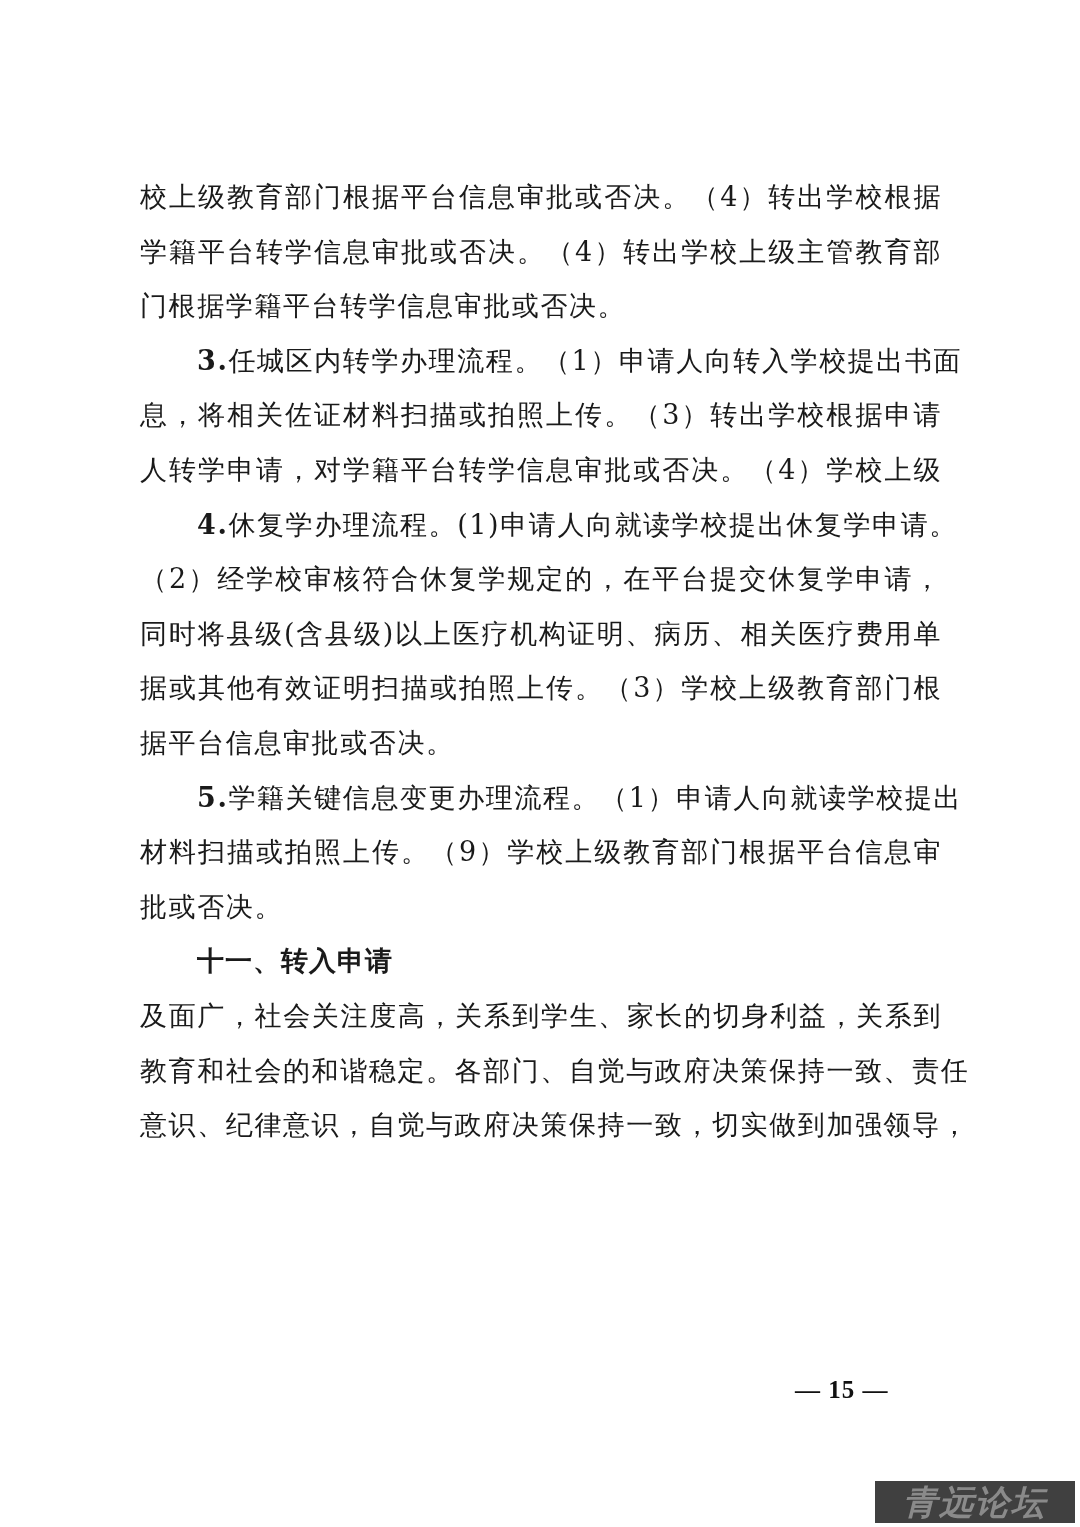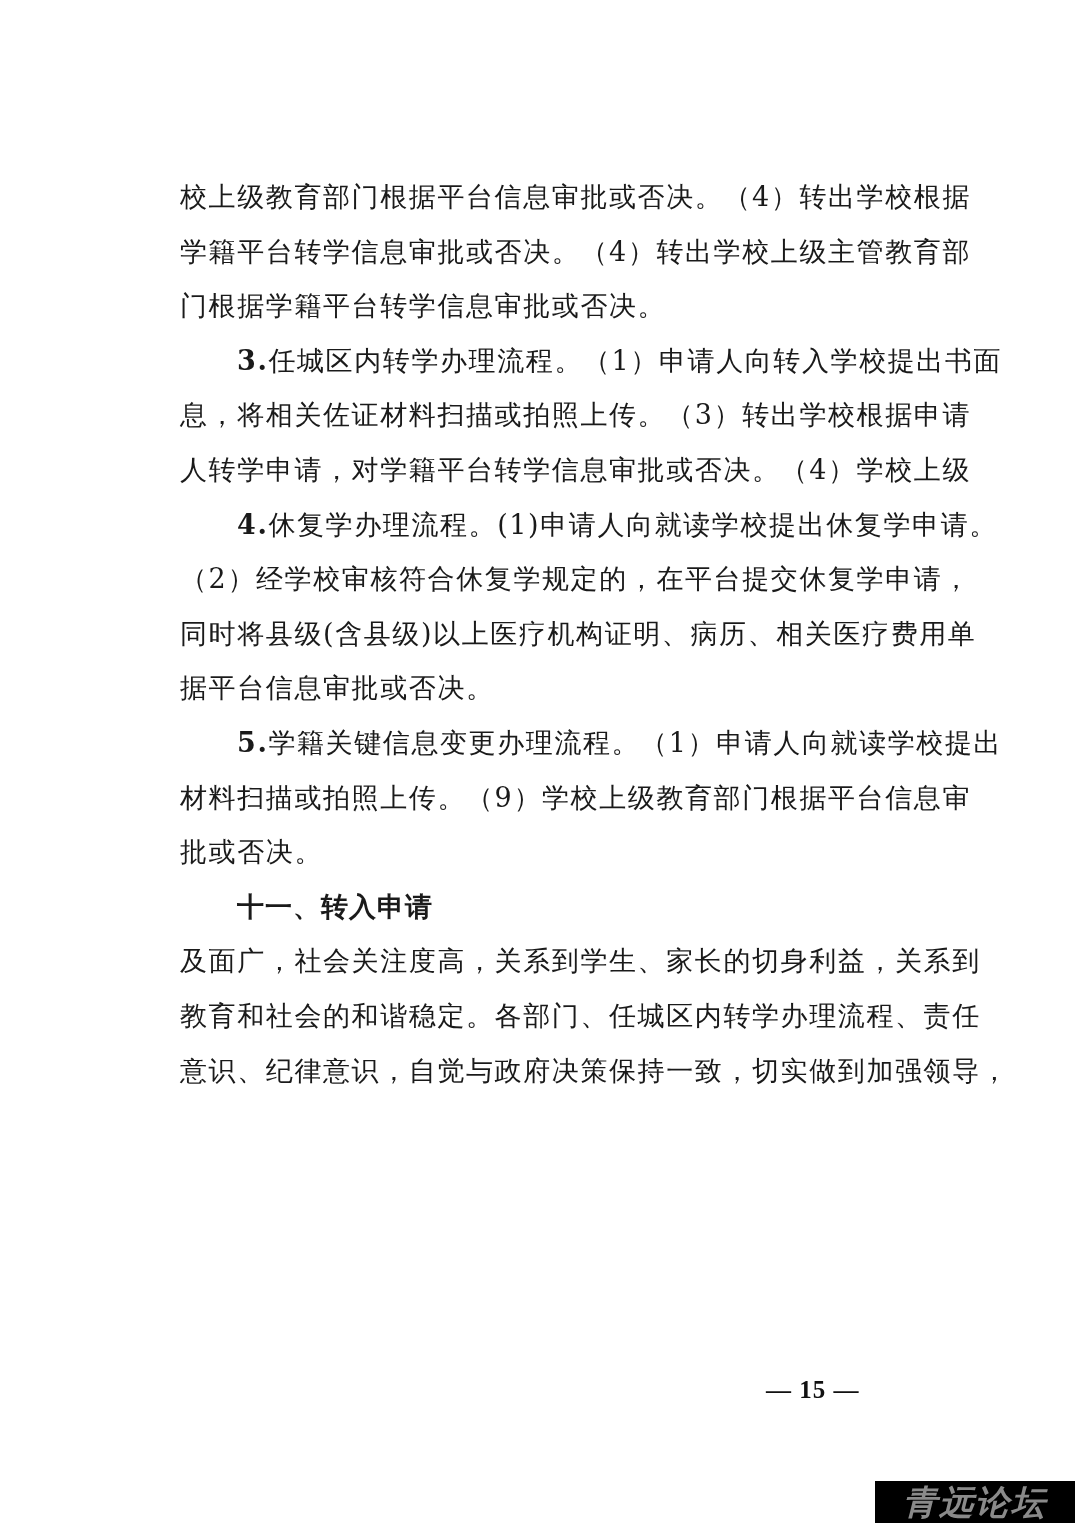--- a/index.html
+++ b/index.html
@@ -23,21 +23,20 @@
   }
   .line {
     height: 54.6px;
     line-height: 54.6px;
     font-size: 27px;
     white-space: nowrap;
     letter-spacing: 1.6px;
     text-align: justify;
     text-align-last: justify;
     overflow: visible;
-    margin-left: 40px;
   }
   .line.last {
     text-align-last: left;
   }
   .line.indent {
     padding-left: 57px;
   }
   .line.indent-small {
     padding-left: 57px;
   }
@@ -45,36 +44,36 @@
     font-weight: bold;
   }
   .heading {
     font-family: "DejaVu Sans", "Liberation Sans", sans-serif;
     font-weight: bold;
     font-size: 27px;
     letter-spacing: 1px;
   }
   .page-number {
     position: absolute;
-    left: 766px;
+    left: 795px;
     top: 1376px;
     font-family: "Liberation Serif", "DejaVu Serif", serif;
     font-size: 25px;
     font-weight: bold;
     color: #111;
     letter-spacing: 1px;
     white-space: nowrap;
   }
   .watermark {
     position: absolute;
     left: 875px;
     top: 1481px;
     width: 200px;
     height: 42px;
-    background: #000000;
+    background: #404040;
     color: #8a8a8a;
     font-family: "DejaVu Sans", "Liberation Sans", sans-serif;
     font-weight: bold;
     font-style: italic;
     font-size: 34px;
     line-height: 42px;
     text-align: center;
     letter-spacing: 2px;
     overflow: hidden;
   }
@@ -87,28 +86,29 @@
   <div class="line">学籍平台转学信息审批或否决。（4）转出学校上级主管教育部</div>
   <div class="line last">门根据学籍平台转学信息审批或否决。</div>
 
   <div class="line indent"><span class="lead">3.</span><span>任城区内转学办理流程。（1）申请人向转入学校提出书面</span></div>
   <div class="line">息，将相关佐证材料扫描或拍照上传。（3）转出学校根据申请</div>
   <div class="line">人转学申请，对学籍平台转学信息审批或否决。（4）学校上级</div>
 
   <div class="line indent"><span class="lead">4.</span><span>休复学办理流程。(1)申请人向就读学校提出休复学申请。</span></div>
   <div class="line">（2）经学校审核符合休复学规定的，在平台提交休复学申请，</div>
   <div class="line">同时将县级(含县级)以上医疗机构证明、病历、相关医疗费用单</div>
+  <div class="line">据或其他有效证明扫描或拍照上传。（3）学校上级教育部门根</div>
   <div class="line last">据平台信息审批或否决。</div>
 
   <div class="line indent"><span class="lead">5.</span><span>学籍关键信息变更办理流程。（1）申请人向就读学校提出</span></div>
   <div class="line">材料扫描或拍照上传。（9）学校上级教育部门根据平台信息审</div>
   <div class="line last">批或否决。</div>
 
   <div class="line indent last heading">十一、转入申请</div>
 
   <div class="line">及面广，社会关注度高，关系到学生、家长的切身利益，关系到</div>
-  <div class="line">教育和社会的和谐稳定。各部门、任城区内转学办理流程、责任</div>
+  <div class="line">教育和社会的和谐稳定。各部门、自觉与政府决策保持一致、责任</div>
   <div class="line">意识、纪律意识，自觉与政府决策保持一致，切实做到加强领导，</div>
 </div>
 
 <div class="page-number">— 15 —</div>
 
 <div class="watermark">青远论坛</div>
 
 </body></html>

